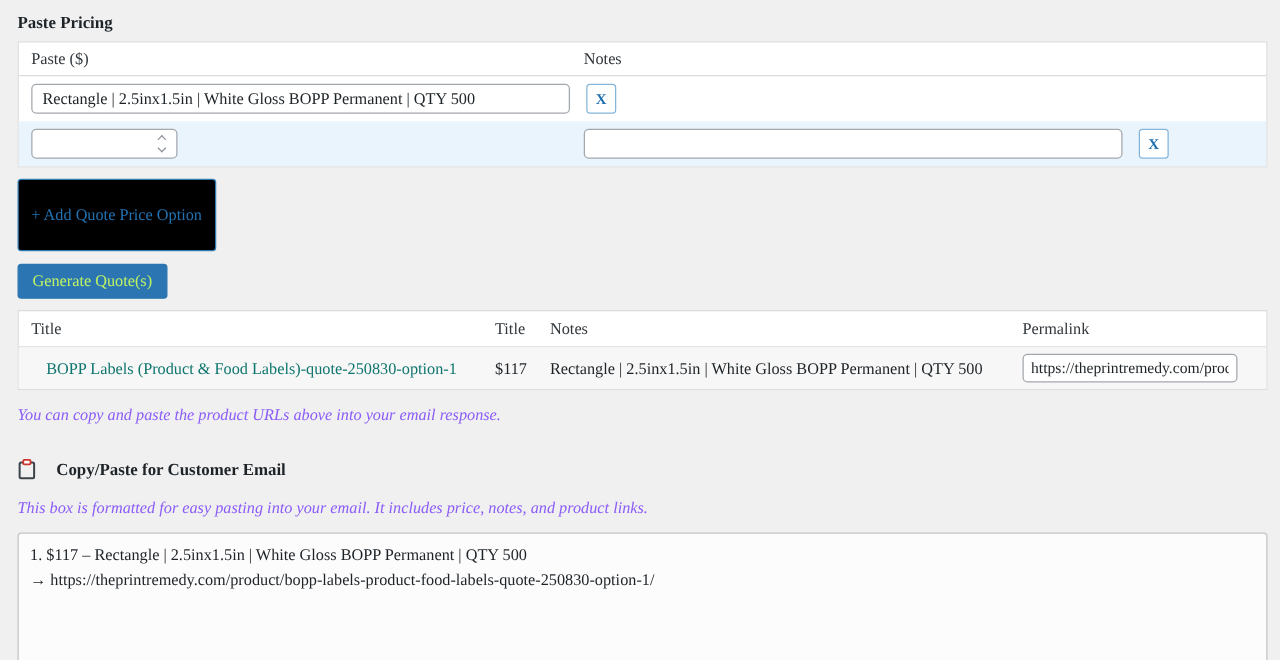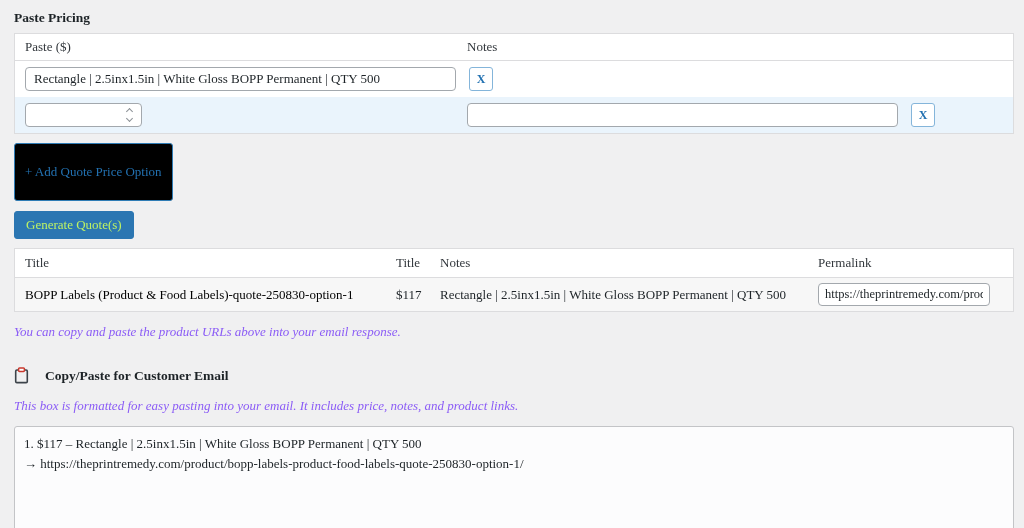--- a/index.html
+++ b/index.html
@@ -114,21 +114,21 @@
   .g-row {
     display: flex;
     align-items: center;
     background: #f7f7f7;
     padding: 5px 10px;
   }
   .g-col-title { width: 371px; padding-right: 10px; }
   .g-col-price { width: 44px; }
   .g-col-notes { flex: 1; }
   .g-col-perma { width: 185px; }
-  .g-row .g-col-title a { color: #000000; text-decoration: none; }
+  .g-row .g-col-title a { color: #0f766e; text-decoration: none; margin-left: 12px; }
   .perma-input {
     width: 172px; height: 23px;
     border: 1px solid #a3a8ad; border-radius: 4px;
     padding: 0 6px;
     font-family: "Liberation Serif", serif;
     font-size: 12.5px; color: #1d2327; background: #fff;
     white-space: nowrap; overflow: hidden;
   }
 
   .hint {

